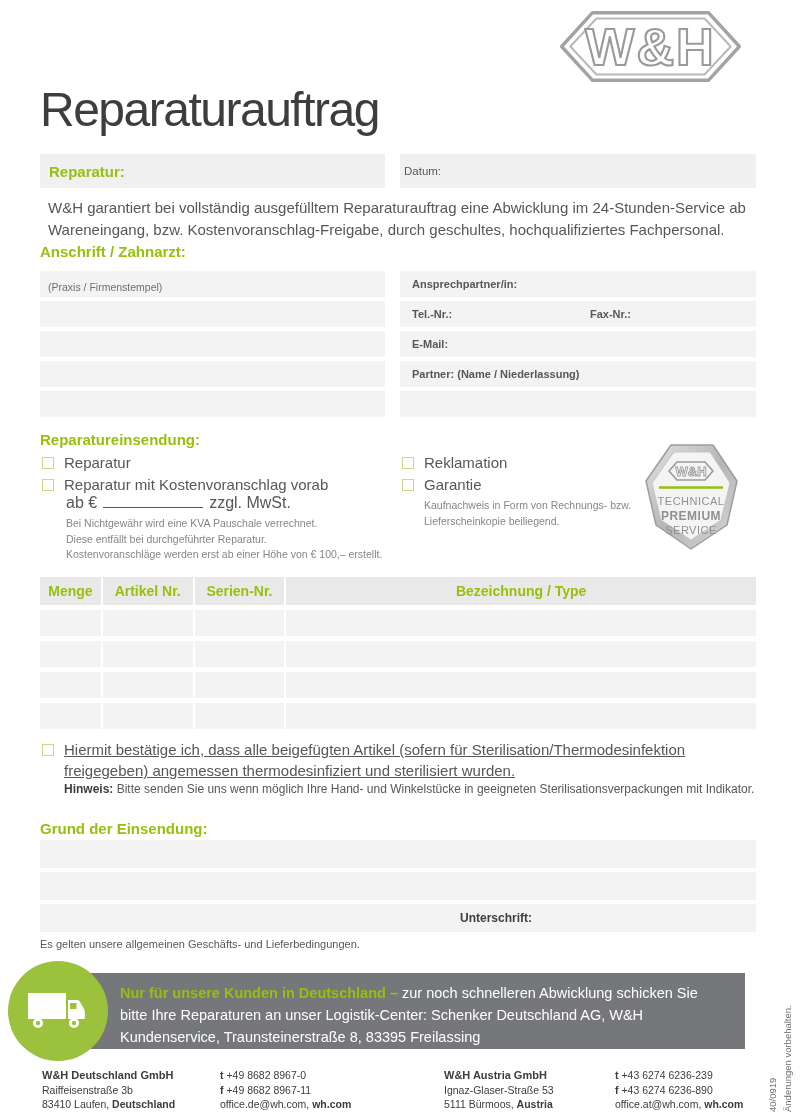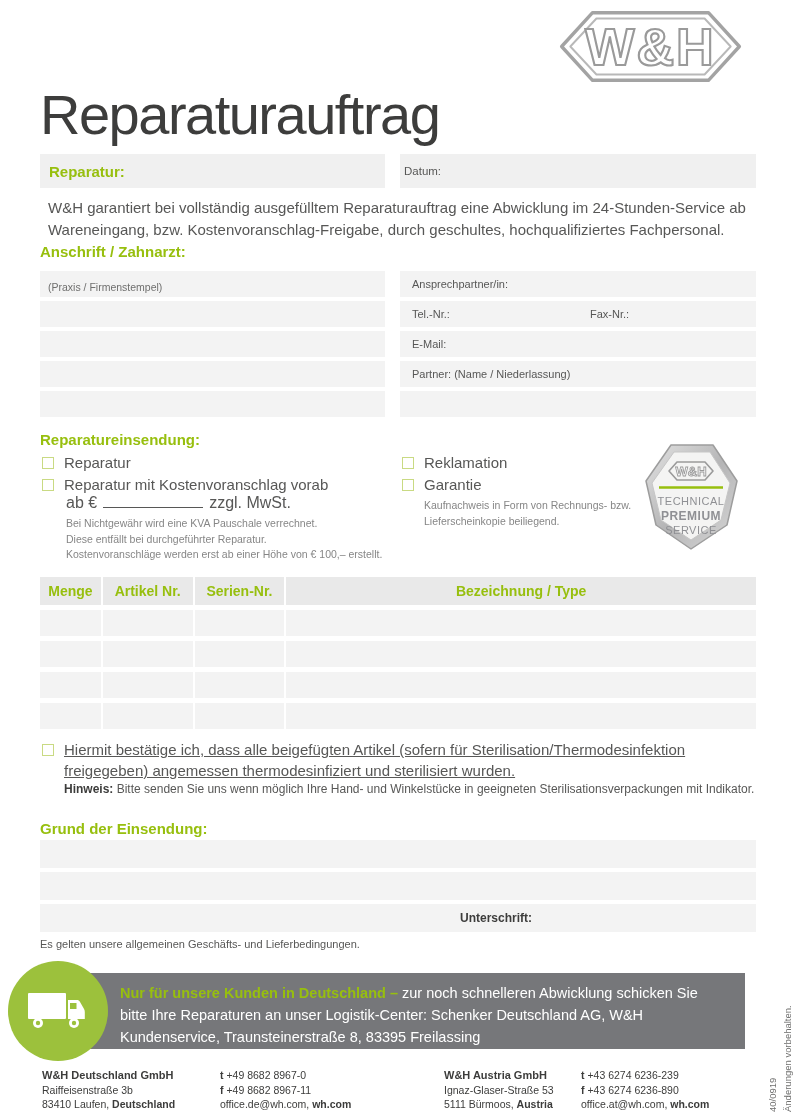--- a/index.html
+++ b/index.html
@@ -13,38 +13,38 @@
     --ink:#3d3d3c;
     --body:#575756;
     --fine:#868686;
   }
   *{margin:0;padding:0;box-sizing:border-box;}
   html,body{background:#fff;}
   body{font-family:"Liberation Sans", sans-serif;color:var(--body);}
   .page{position:relative;width:800px;height:1117px;background:#fff;overflow:hidden;}
 
   .logo{position:absolute;left:553px;top:4px;width:195px;height:85px;}
-  .page-title{position:absolute;left:40px;top:82px;font-size:56px;letter-spacing:-1.5px;color:var(--ink);font-weight:400;}
+  .page-title{position:absolute;left:40px;top:82px;font-size:48px;letter-spacing:-1.5px;color:var(--ink);font-weight:400;}
 
   .bar{position:absolute;top:154px;height:34px;background:var(--bar);display:flex;align-items:center;}
   .bar.left{left:40px;width:345px;padding-left:9px;}
   .bar.right{left:400px;width:356px;padding-left:4px;}
   .bar .green-label{color:var(--green);font-weight:bold;font-size:15px;}
   .bar .gray-label{color:var(--body);font-size:11.5px;}
 
   .intro{position:absolute;left:48px;top:197px;width:706px;font-size:15px;line-height:22px;color:var(--body);}
 
   .sec-head{position:absolute;color:var(--green);font-weight:bold;font-size:15px;}
   .head-anschrift{left:40px;top:243px;}
   .head-einsendung{left:40px;top:431px;}
   .head-grund{left:40px;top:820px;}
 
   .fieldcol{position:absolute;top:271px;}
   .fieldcol.left{left:40px;width:345px;}
-  .fieldcol.right{left:400px;width:356px;}
+  .fieldcol.right{left:400px;width:356px;font-weight:bold;}
   .frow{position:relative;height:26px;background:var(--field);margin-bottom:4px;}
   .frow .flabel{position:absolute;left:8px;bottom:4px;font-size:10.5px;color:#6f6f6e;}
   .fieldcol.right .frow{display:flex;align-items:center;padding-left:12px;font-size:11px;color:var(--body);}
   .fax-label{position:absolute;left:190px;top:0;height:26px;display:flex;align-items:center;}
 
   .chk{position:absolute;width:12px;height:12px;border:1.5px solid var(--pale-green);background:#fff;}
   .opt-label{position:absolute;font-size:15px;color:var(--body);}
 
   .ab-line{position:absolute;left:66px;top:494px;font-size:16px;color:var(--body);}
   .ab-underline{display:inline-block;width:100px;border-bottom:1.5px solid var(--body);height:14px;margin:0 6px;}
@@ -77,21 +77,21 @@
   .banner-text{position:absolute;left:60px;top:9px;width:600px;font-size:14.5px;line-height:22px;color:#fff;}
   .banner-text .hl{color:var(--green);font-weight:bold;}
   .truck-circle{position:absolute;left:8px;top:961px;width:100px;height:100px;border-radius:50%;background:var(--circle);display:flex;align-items:center;justify-content:center;}
 
   .contact{position:absolute;top:1068px;font-size:10.5px;line-height:14.5px;color:#3c3c3b;}
   .contact .cname{font-weight:bold;font-size:11px;}
   .contact b{font-weight:bold;}
   .col-de-addr{left:42px;}
   .col-de-tel{left:220px;}
   .col-at-addr{left:444px;}
-  .col-at-tel{left:581px;}
+  .col-at-tel{left:615px;}
 
   .vtext{position:absolute;white-space:nowrap;font-size:9.5px;color:#6f6f6e;transform-origin:0 0;transform:rotate(-90deg);}
   .v1{left:767px;top:1112px;}
   .v2{left:782px;top:1112px;}
 </style>
 </head>
 <body>
 
 <div class="page">
 

